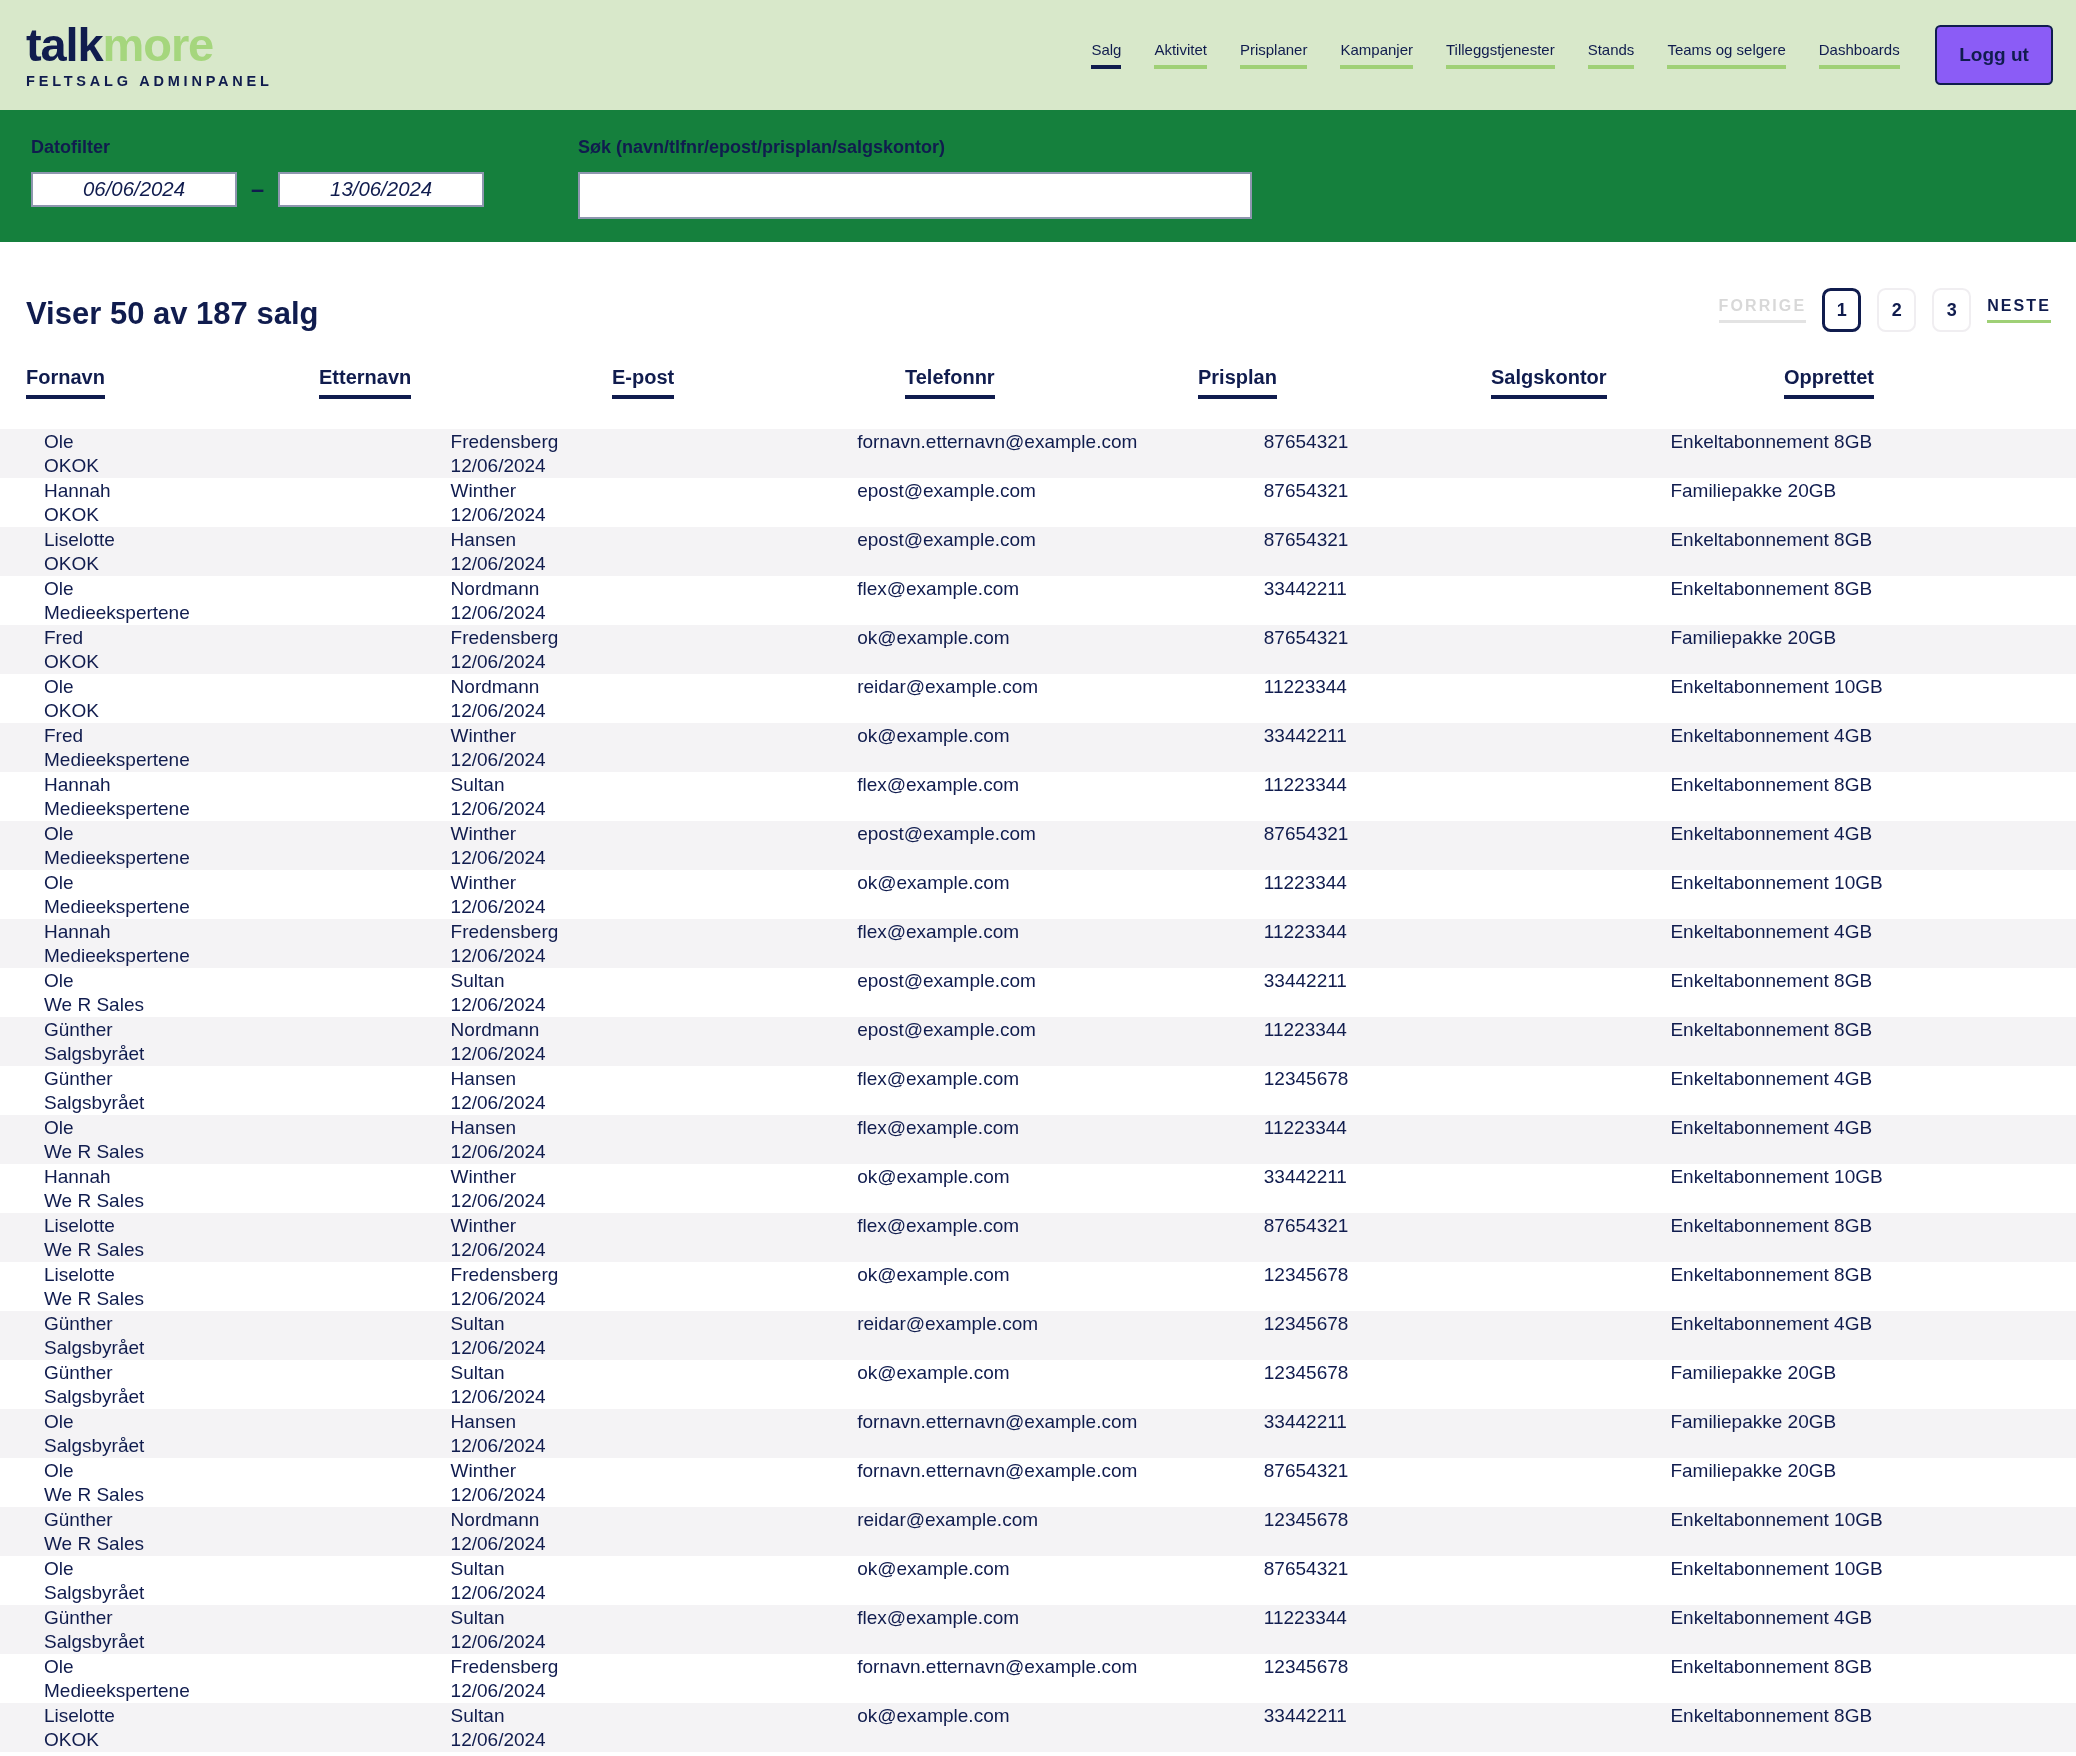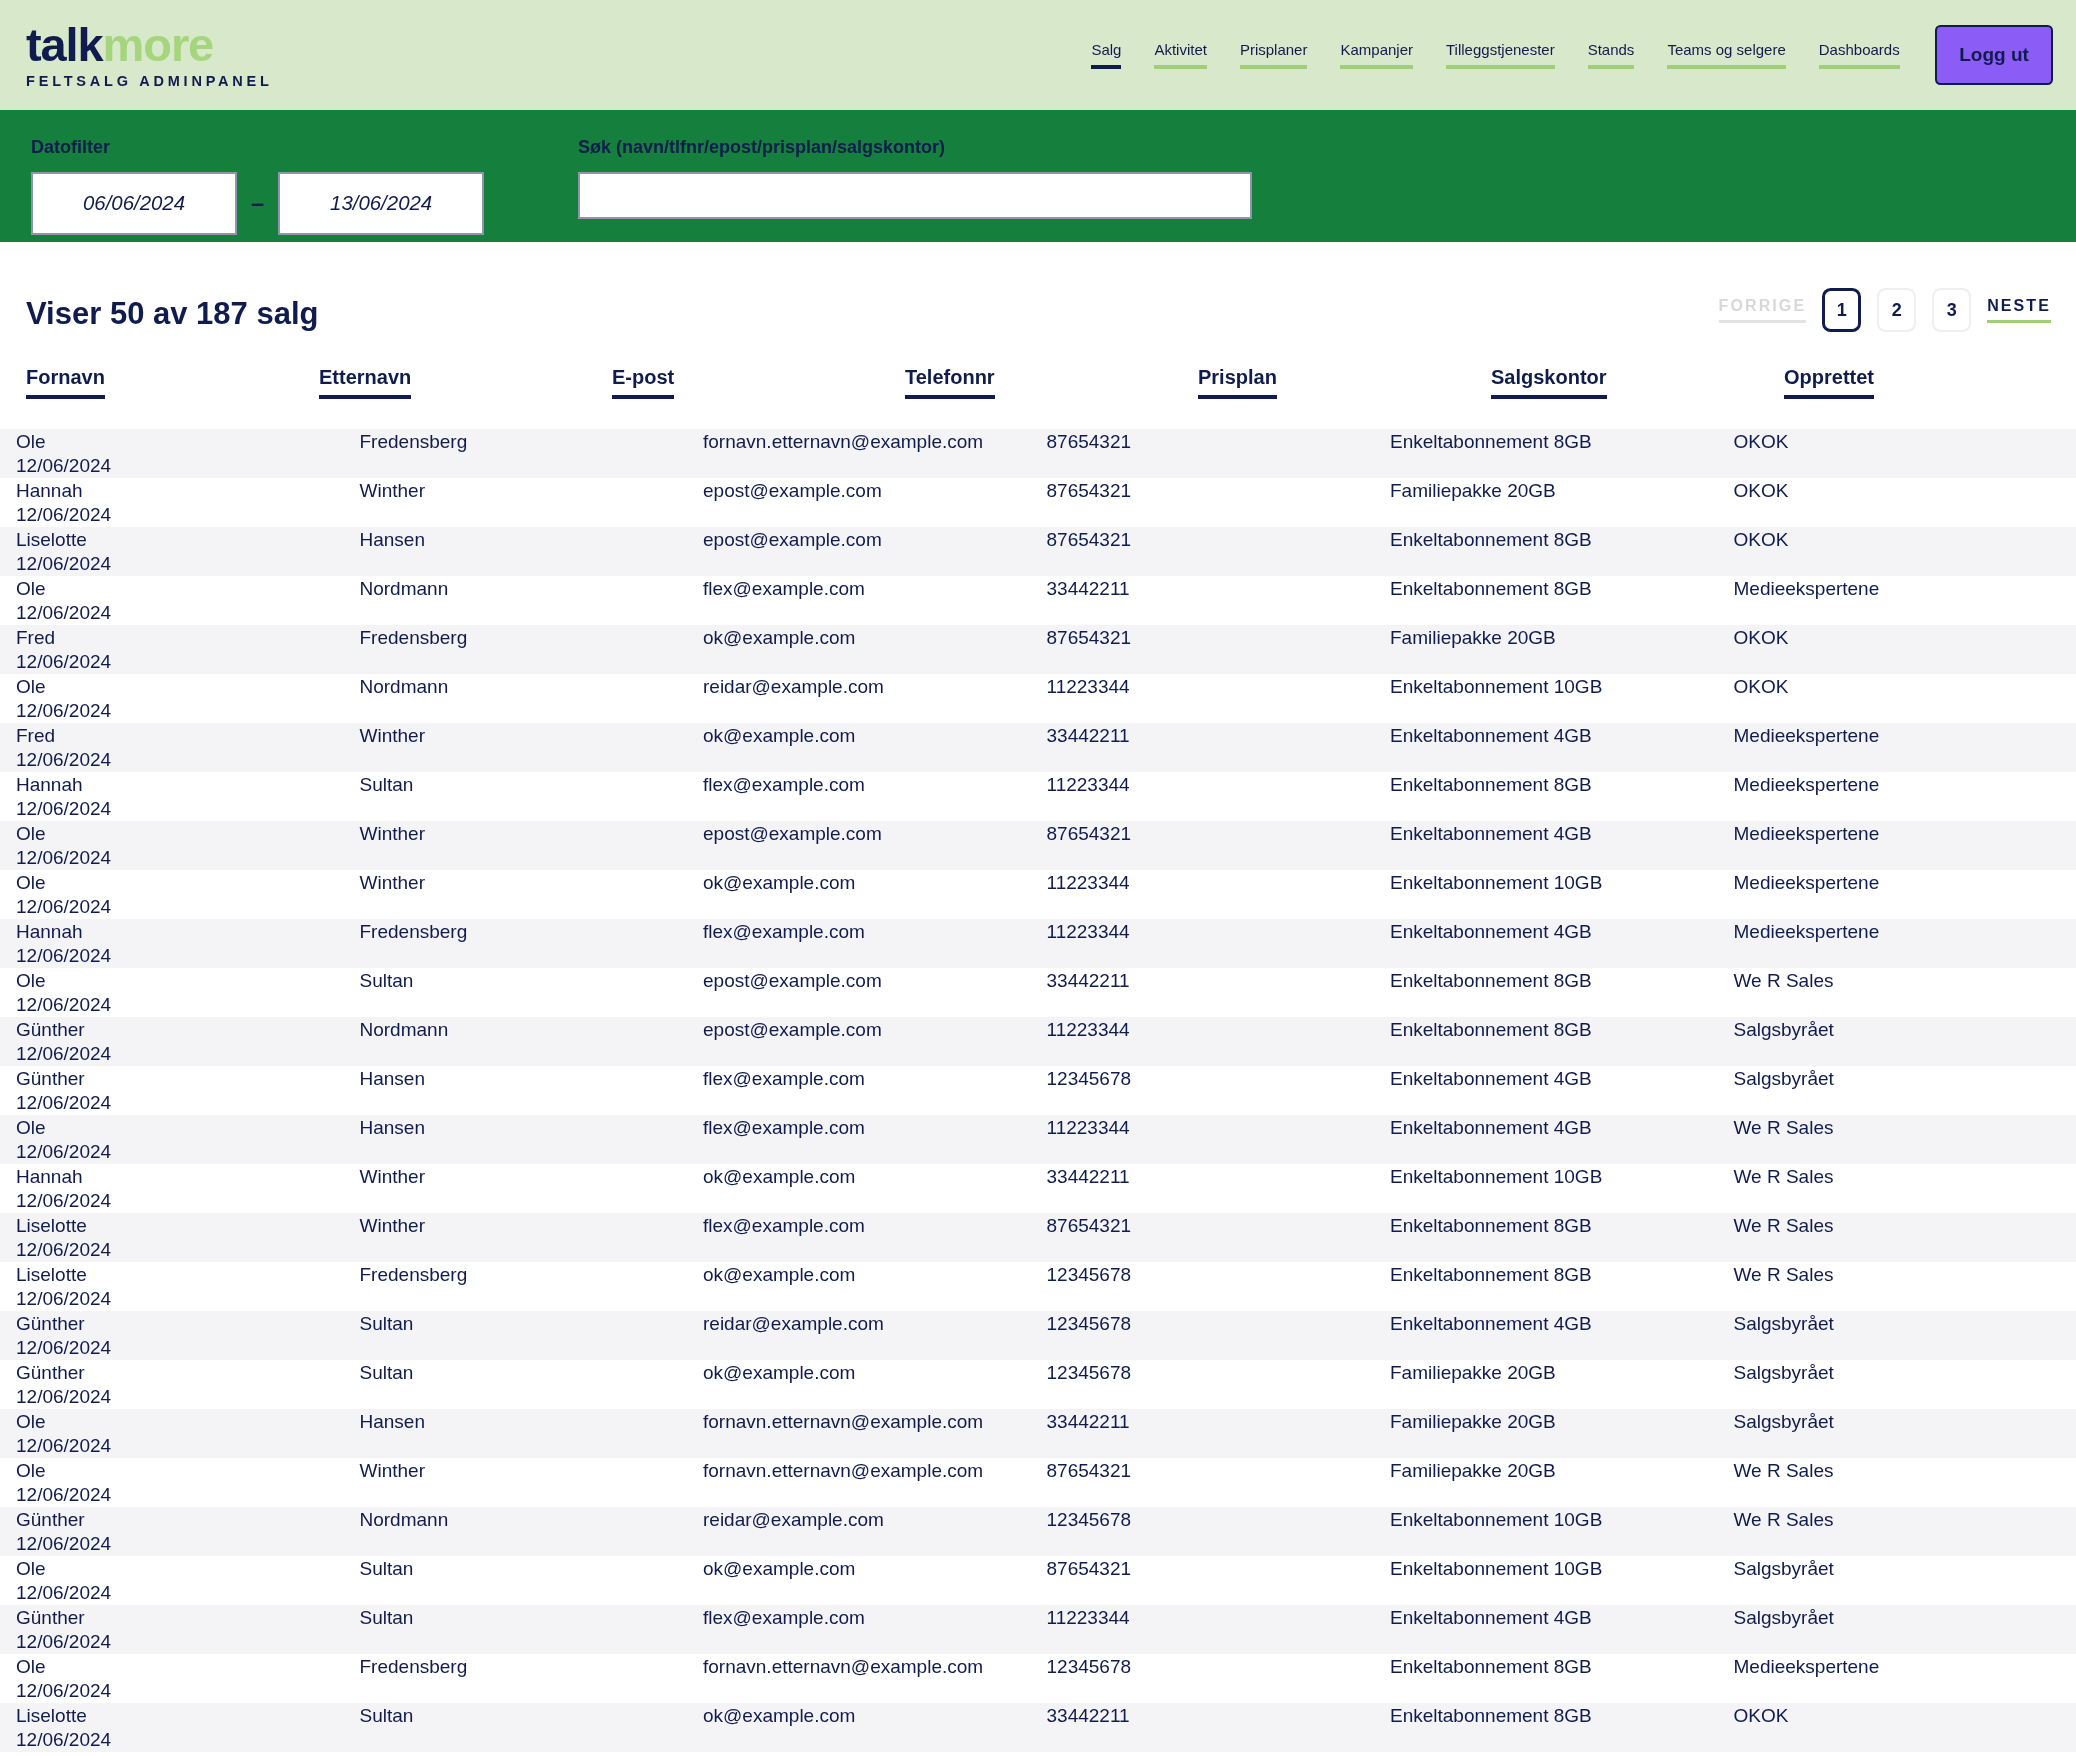--- a/index.html
+++ b/index.html
@@ -31,21 +31,21 @@
     border:2.7px solid #101c4e; border-radius:5.4px;
     padding:17px 22.5px; cursor:pointer; font-family:inherit; margin-left:2.1px;
   }
   
   .filters { height:132px; background:#15803d; position:relative; }
   .field-label { font-size:18px; font-weight:bold; color:#101c4e; }
   .date-group   { position:absolute; left:31px;   top:27px; }
   .search-group { position:absolute; left:578px; top:27px; }
   .date-row { display:flex; align-items:center; margin-top:14px; }
   .date-input {
-    width:206px; height:63px; border:2.1px solid #8e96af; background:#fff;
+    width:206px; height:35px; border:2.1px solid #8e96af; background:#fff;
     text-align:center; font-size:20.4px; font-style:italic; color:#101c4e; font-family:inherit;
   }
   .date-sep { font-size:23.6px; font-weight:bold; margin:0 14px; color:#101c4e; }
   .search-input {
     display:block; width:674px; height:47px; margin-top:14px;
     border:2.1px solid #8e96af; background:#fff;
     font-size:20.4px; padding:0 13px; color:#101c4e; font-family:inherit;
   }
   
   .results-bar { display:flex; justify-content:space-between; align-items:flex-end; padding:46px 26px 0 26px; }
@@ -63,21 +63,21 @@
     display:flex; align-items:center; justify-content:center; cursor:pointer; font-family:inherit;
   }
   .page-box.active { border:3.8px solid #101c4e; }
   
   .thead { display:grid; grid-template-columns:repeat(7,1fr); padding-left:26px; margin-top:34px; }
   .th span {
     display:inline-block; font-size:20px; font-weight:bold; color:#101c4e;
     padding-bottom:6.4px; border-bottom:4.3px solid #101c4e;
   }
   .tbody { margin-top:30px; }
-  .trow { display:grid; grid-template-columns:repeat(6,1fr); height:49px; align-items:center; padding-left:16px; }
+  .trow { display:grid; grid-template-columns:repeat(5,1fr); height:49px; align-items:center; padding-left:44px; }
   .trow.odd { background:#f4f3f5; }
   .tcell { font-size:19px; color:#101c4e; white-space:nowrap; }
 </style>
 </head>
 <body>
 
 <header class="app-header">
   <div class="logo">
     <div class="logo-word"><span class="logo-talk">talk</span><span class="logo-more">more</span></div>
     <div class="logo-sub">FELTSALG ADMINPANEL</div>

